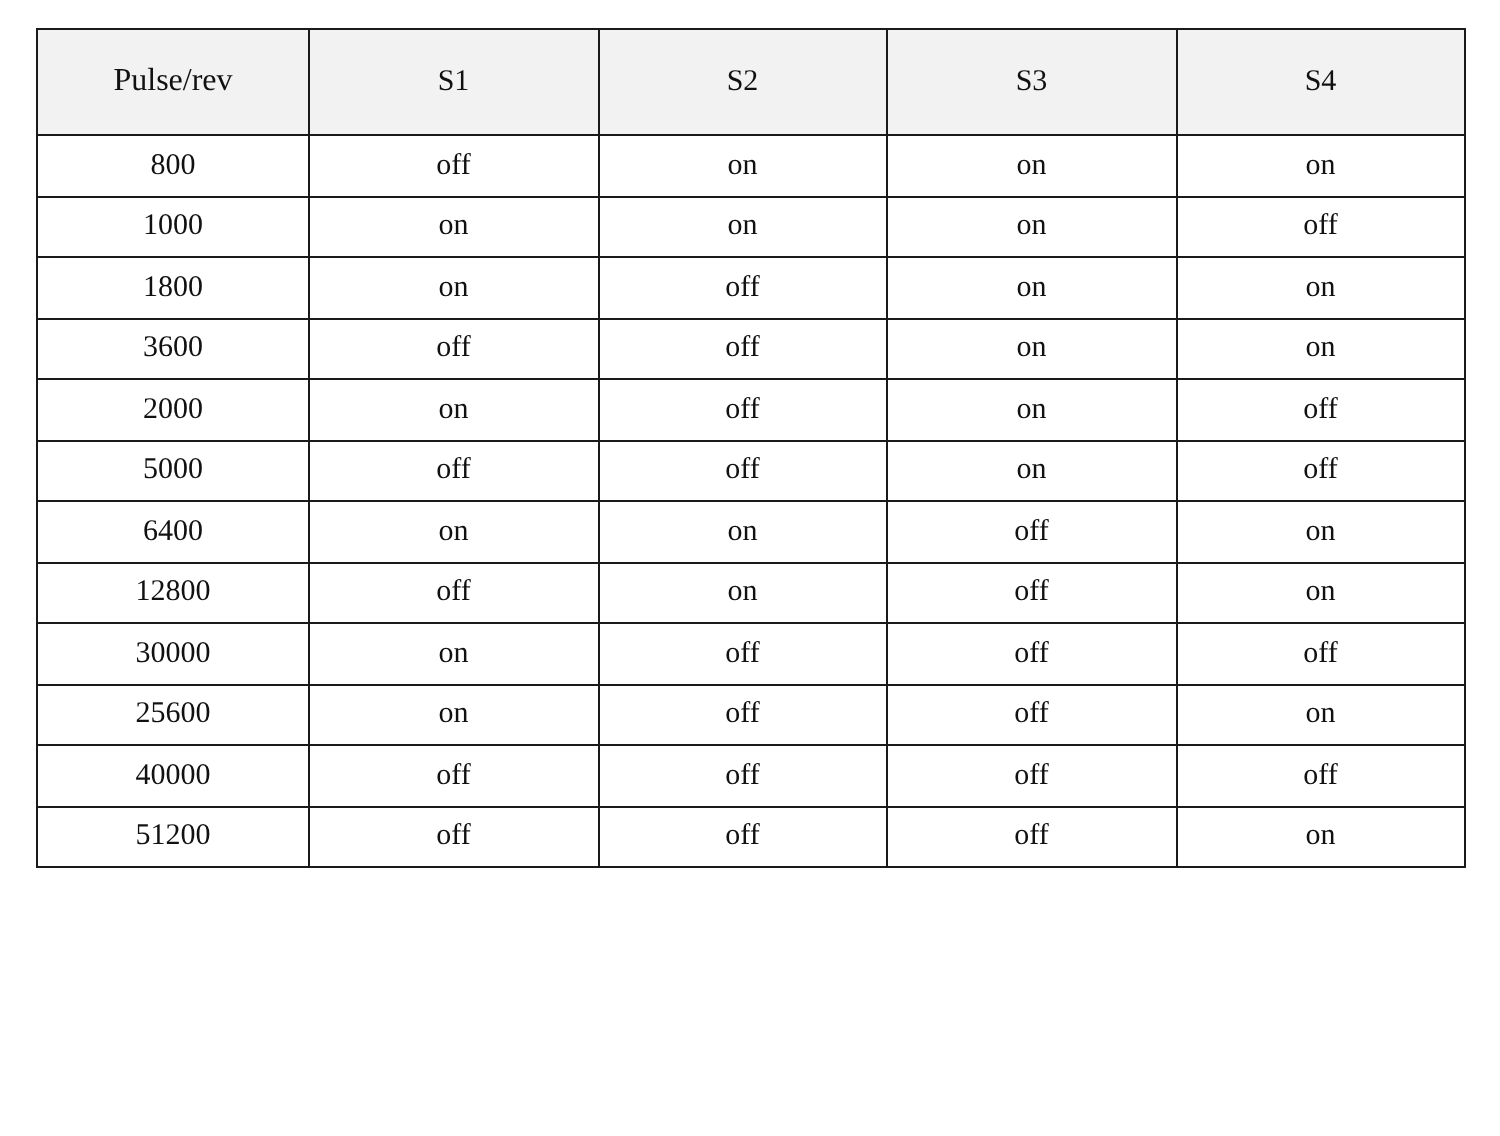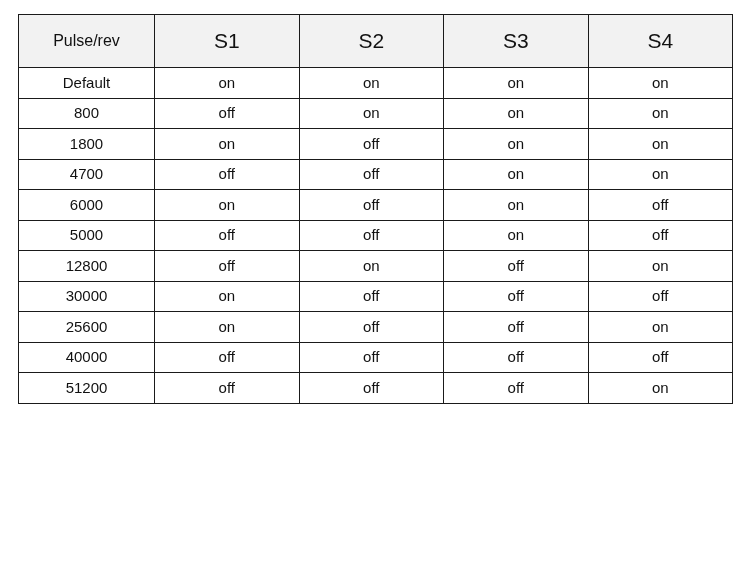--- a/index.html
+++ b/index.html
@@ -12,20 +12,21 @@
     height: 568px;
     font-family: "Liberation Sans", sans-serif;
     color: #111111;
     overflow: hidden;
   }
   .sheet {
     width: 750px;
     height: 568px;
     position: relative;
     background: #ffffff;
+    font-family: Liberation Serif, serif;
   }
   table.dip-table {
     border-collapse: collapse;
     table-layout: fixed;
     position: absolute;
     left: 18px;
     top: 14px;
     width: 714px;
   }
   table.dip-table th,
@@ -34,21 +35,21 @@
     text-align: center;
     vertical-align: middle;
     font-size: 15px;
     font-weight: normal;
     padding: 0;
     line-height: 1.1;
   }
   table.dip-table thead th {
     background: #f2f2f2;
     height: 52px;
-    font-size: 21px;
+    font-size: 15px;
   }
   table.dip-table thead th.head-pulse {
     font-size: 16px;
   }
   table.dip-table tbody td {
     height: 29.5px;
     background: #ffffff;
   }
   col.c-pulse { width: 136px; }
   col.c-s     { width: 144.5px; }
@@ -69,60 +70,67 @@
       <tr>
         <th class="head-pulse">Pulse/rev</th>
         <th>S1</th>
         <th>S2</th>
         <th>S3</th>
         <th>S4</th>
       </tr>
     </thead>
     <tbody>
       <tr>
-        <td>Default</td>
-        <td>on</td>
+        <td>800</td>
+        <td>off</td>
         <td>on</td>
         <td>on</td>
         <td>on</td>
       </tr>
       <tr>
-        <td>800</td>
-        <td>off</td>
+        <td>1000</td>
         <td>on</td>
         <td>on</td>
         <td>on</td>
+        <td>off</td>
       </tr>
       <tr>
         <td>1800</td>
         <td>on</td>
         <td>off</td>
         <td>on</td>
         <td>on</td>
       </tr>
       <tr>
-        <td>4700</td>
+        <td>3600</td>
         <td>off</td>
         <td>off</td>
         <td>on</td>
         <td>on</td>
       </tr>
       <tr>
-        <td>6000</td>
+        <td>2000</td>
         <td>on</td>
         <td>off</td>
         <td>on</td>
         <td>off</td>
       </tr>
       <tr>
         <td>5000</td>
         <td>off</td>
         <td>off</td>
         <td>on</td>
         <td>off</td>
+      </tr>
+      <tr>
+        <td>6400</td>
+        <td>on</td>
+        <td>on</td>
+        <td>off</td>
+        <td>on</td>
       </tr>
       <tr>
         <td>12800</td>
         <td>off</td>
         <td>on</td>
         <td>off</td>
         <td>on</td>
       </tr>
       <tr>
         <td>30000</td>

